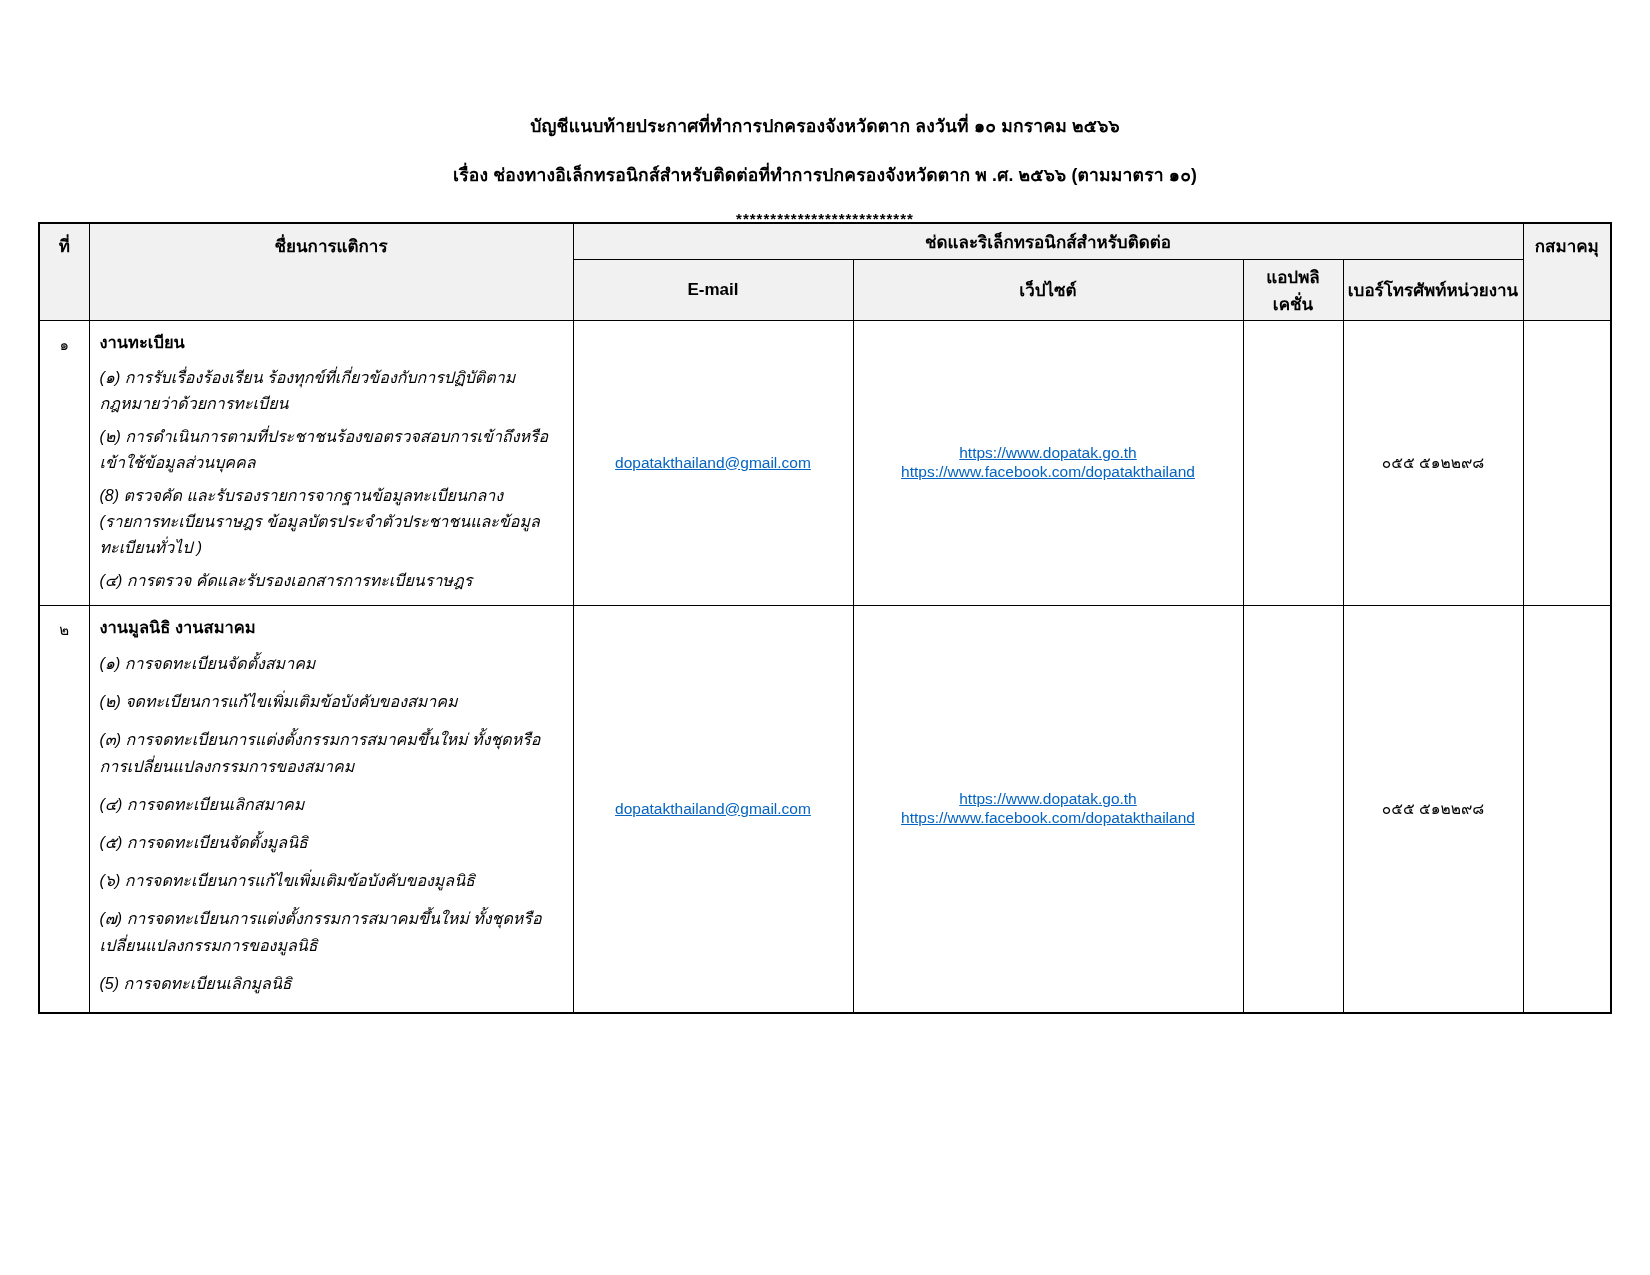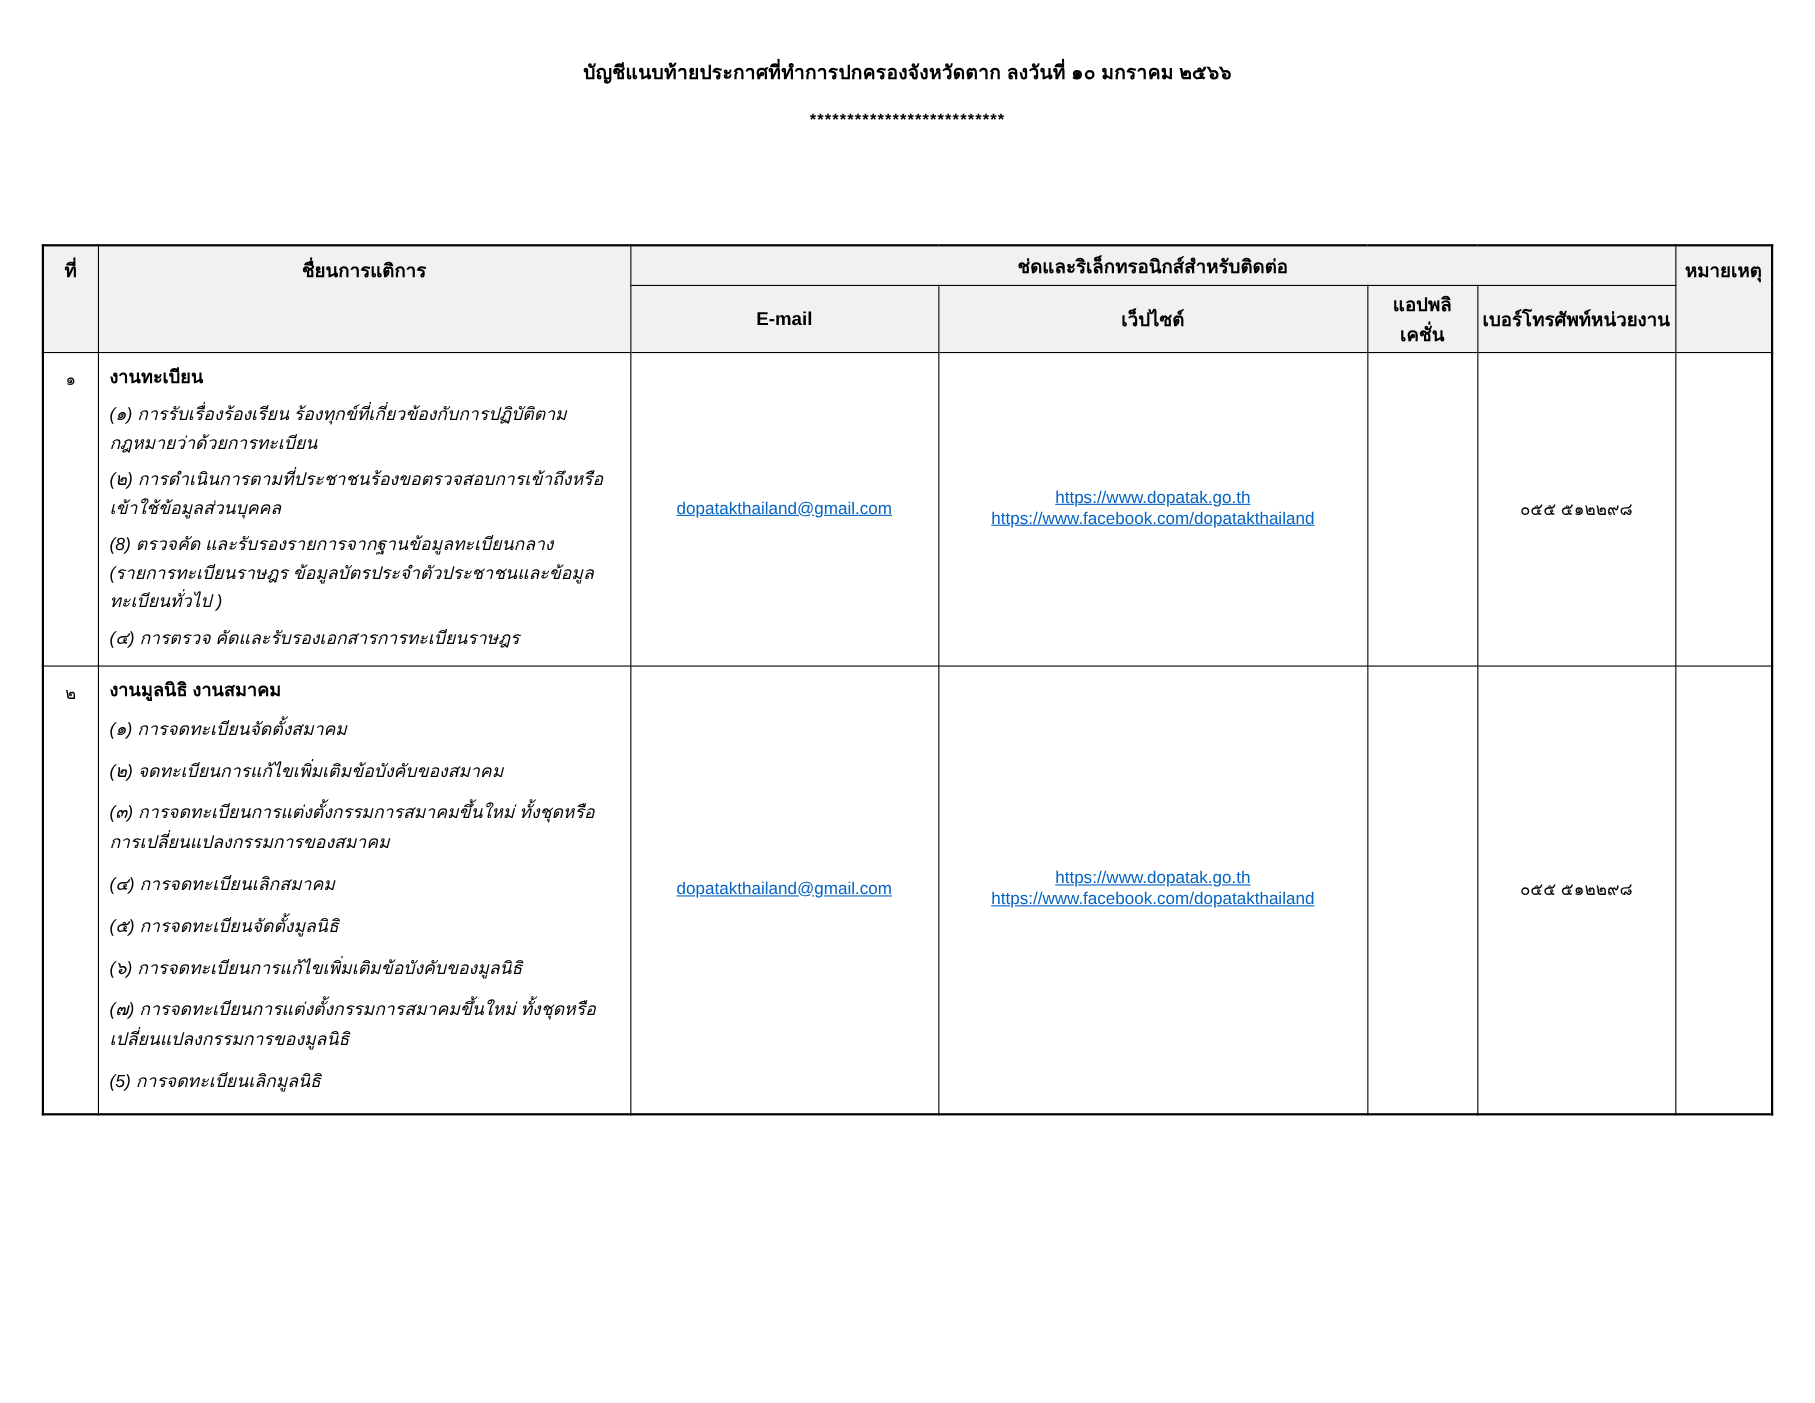--- a/index.html
+++ b/index.html
@@ -3,21 +3,21 @@
 <meta charset="utf-8">
 <style>
   html,body { margin:0; padding:0; background:#ffffff; }
   body {
     width:1650px; height:1275px;
     font-family:"Liberation Sans", sans-serif;
     color:#000;
   }
   .page { position:relative; width:1650px; height:1275px; overflow:hidden; }
 
-  .titles { text-align:center; padding-top:52px; }
+  .titles { text-align:center; padding-top:112px; }
   .title-line { font-weight:bold; font-size:17.5px; margin:0 0 21px 0; letter-spacing:.2px; }
   .separator  { font-weight:bold; font-size:15px; margin:0; letter-spacing:1px; }
 
   table.doc-table {
     position:absolute; left:38px; top:222px;
     width:1572px; border-collapse:collapse; table-layout:fixed;
     border:2px solid #000;
   }
   .doc-table th, .doc-table td {
     border:1px solid #000;
@@ -45,39 +45,40 @@
   .site-line { line-height:18px; margin:1px 0; }
   .phone { font-size:15.5px;margin-top:48px; }
 </style>
 </head>
 <body>
 
 <div class="page">
 
   <div class="titles">
     <p class="title-line">บัญชีแนบท้ายประกาศที่ทำการปกครองจังหวัดตาก ลงวันที่  ๑๐ มกราคม ๒๕๖๖</p>
+    <p class="title-line">เรื่อง ช่องทางอิเล็กทรอนิกส์สำหรับติดต่อที่ทำการปกครองจังหวัดตาก พ .ศ. ๒๕๖๖ (ตามมาตรา ๑๐)</p>
     <p class="separator">**************************</p>
   </div>
 
   <table class="doc-table">
     <colgroup>
       <col style="width:50px">
       <col style="width:484px">
       <col style="width:280px">
       <col style="width:390px">
       <col style="width:100px">
       <col style="width:180px">
       <col style="width:88px">
     </colgroup>
     <thead>
       <tr class="hdr-a">
         <th rowspan="2" class="valign-top">ที่</th>
         <th rowspan="2" class="valign-top">ชื่ยนการแติการ</th>
         <th colspan="4">ช่ดและริเล็กทรอนิกส์สำหรับติดต่อ</th>
-        <th rowspan="2" class="valign-top">หมายเหตุ</th>
+        <th rowspan="2" class="valign-top">กสมาคมุ</th>
       </tr>
       <tr class="hdr-b">
         <th>E-mail</th>
         <th>เว็ปไซต์</th>
         <th>แอปพลิเคชั่น</th>
         <th>เบอร์โทรศัพท์หน่วยงาน</th>
       </tr>
     </thead>
     <tbody>
       <tr class="body-row-1">

